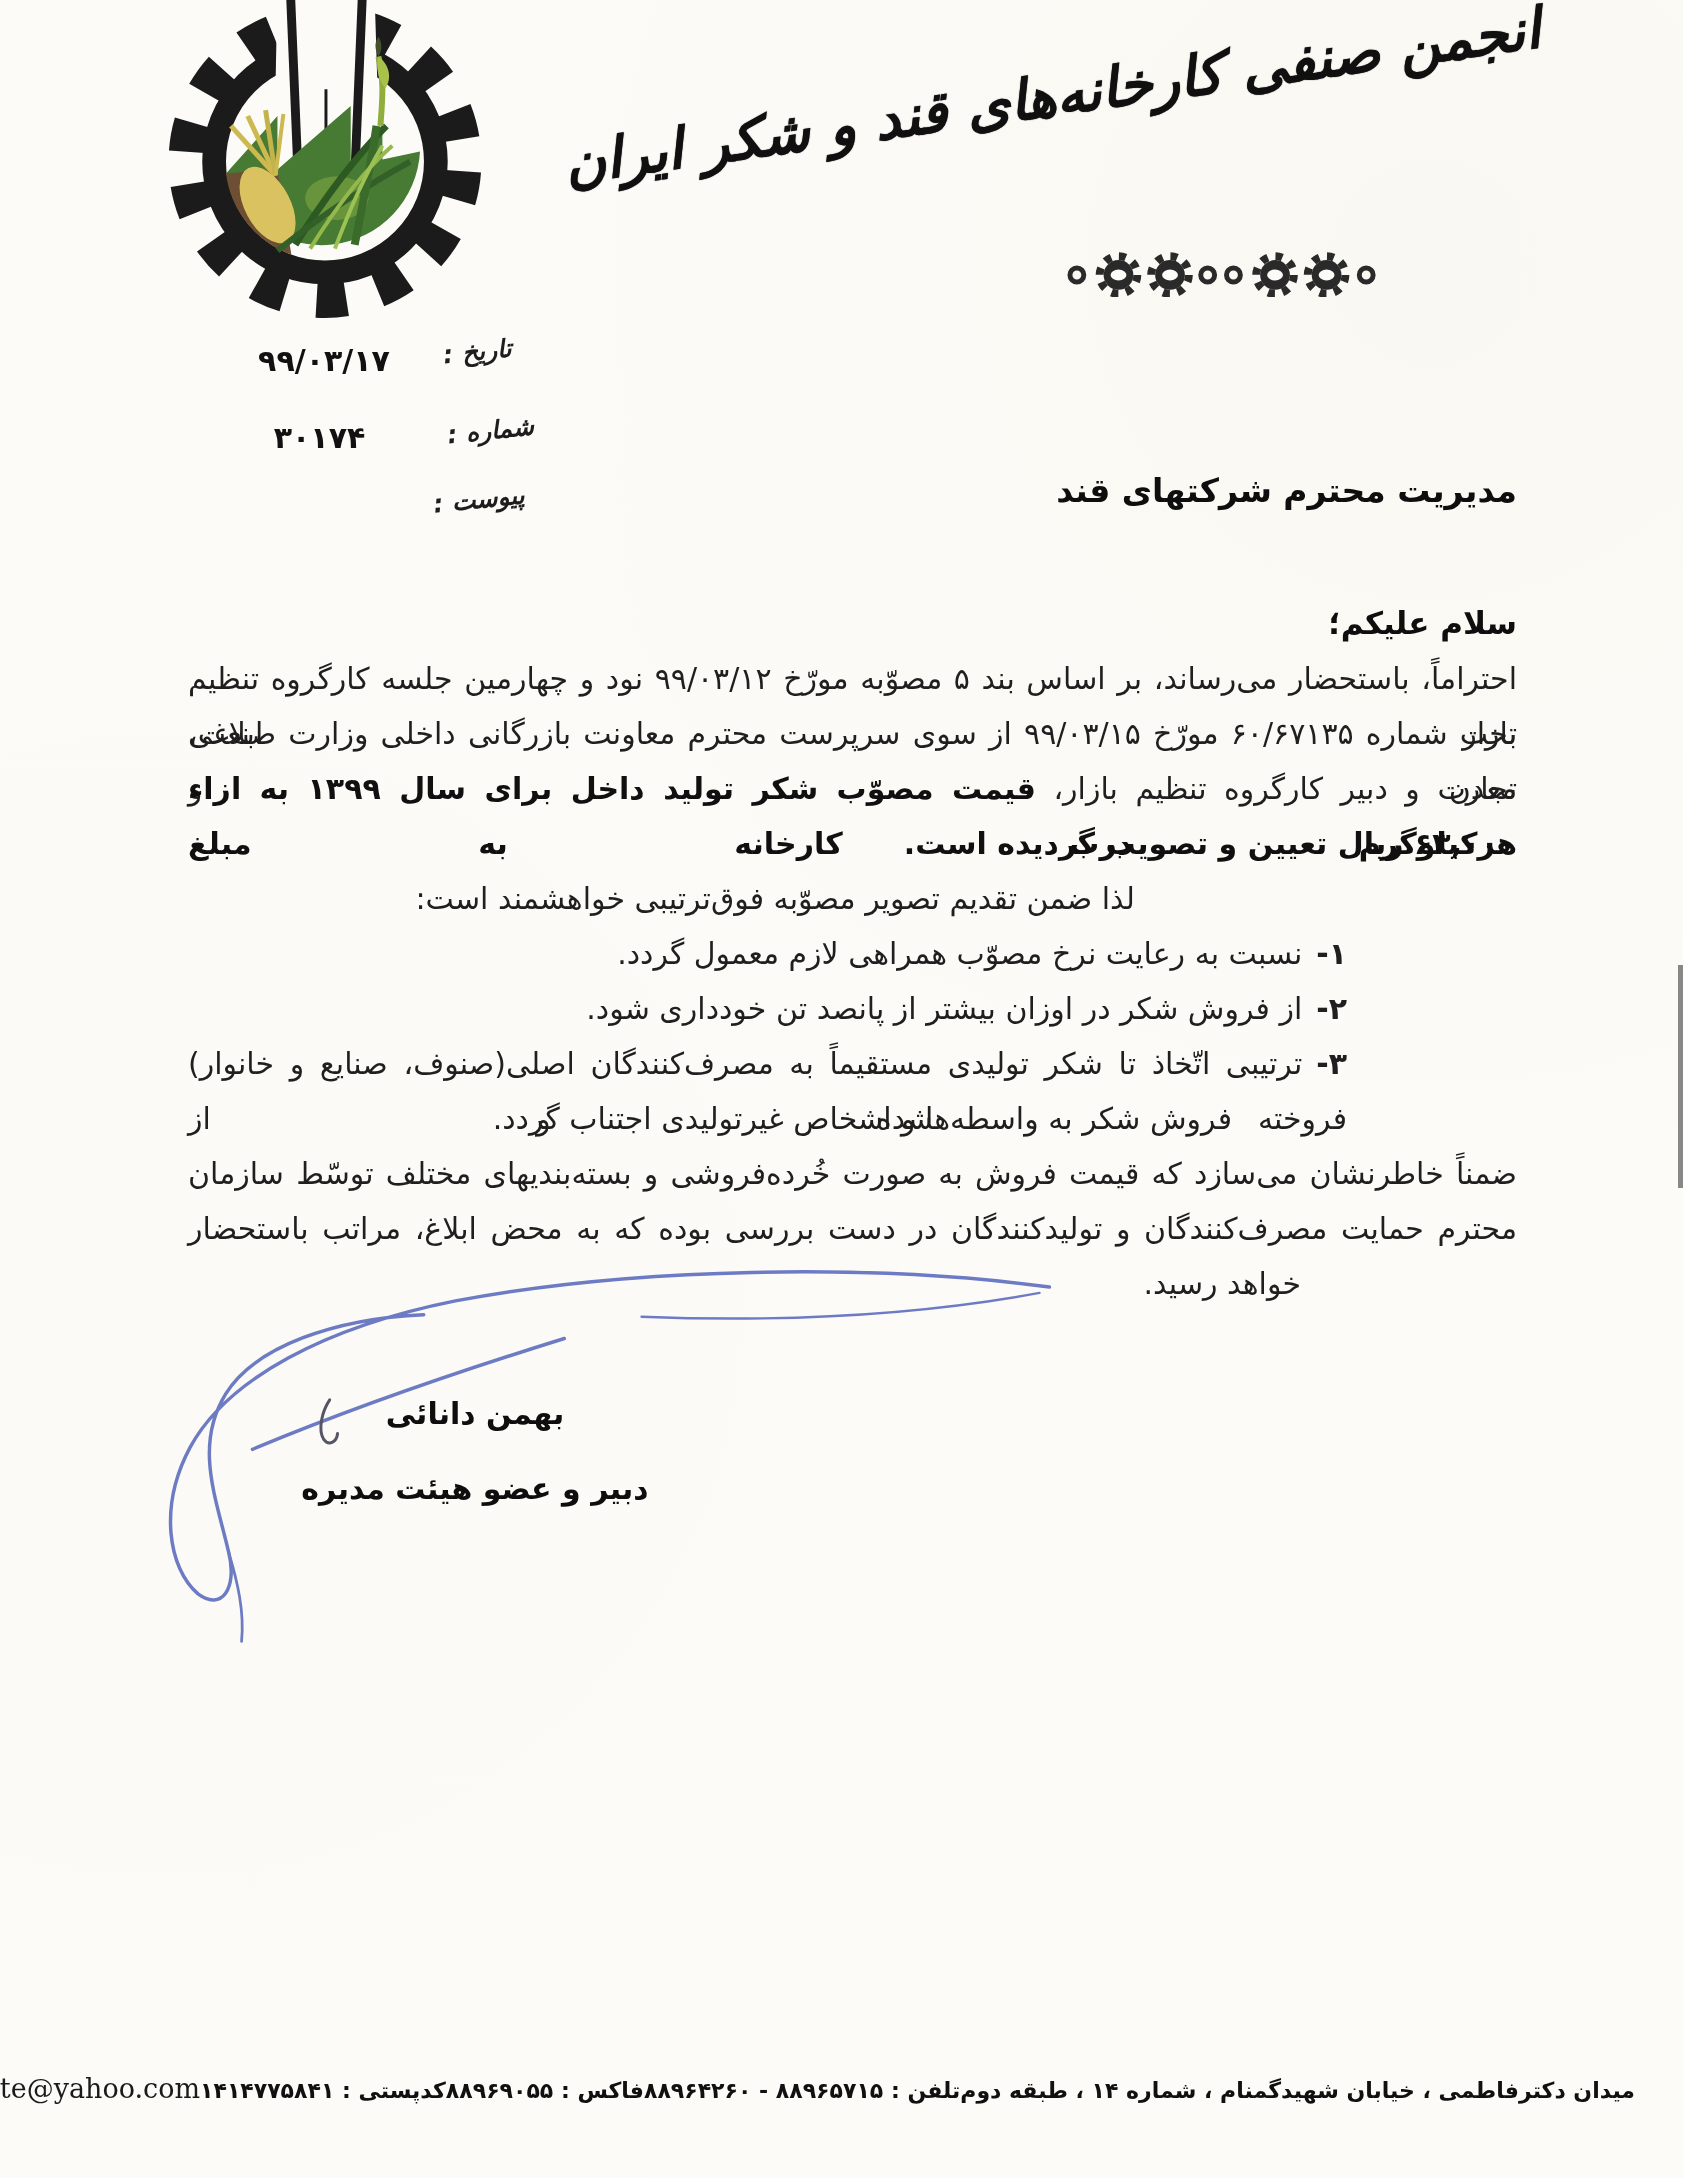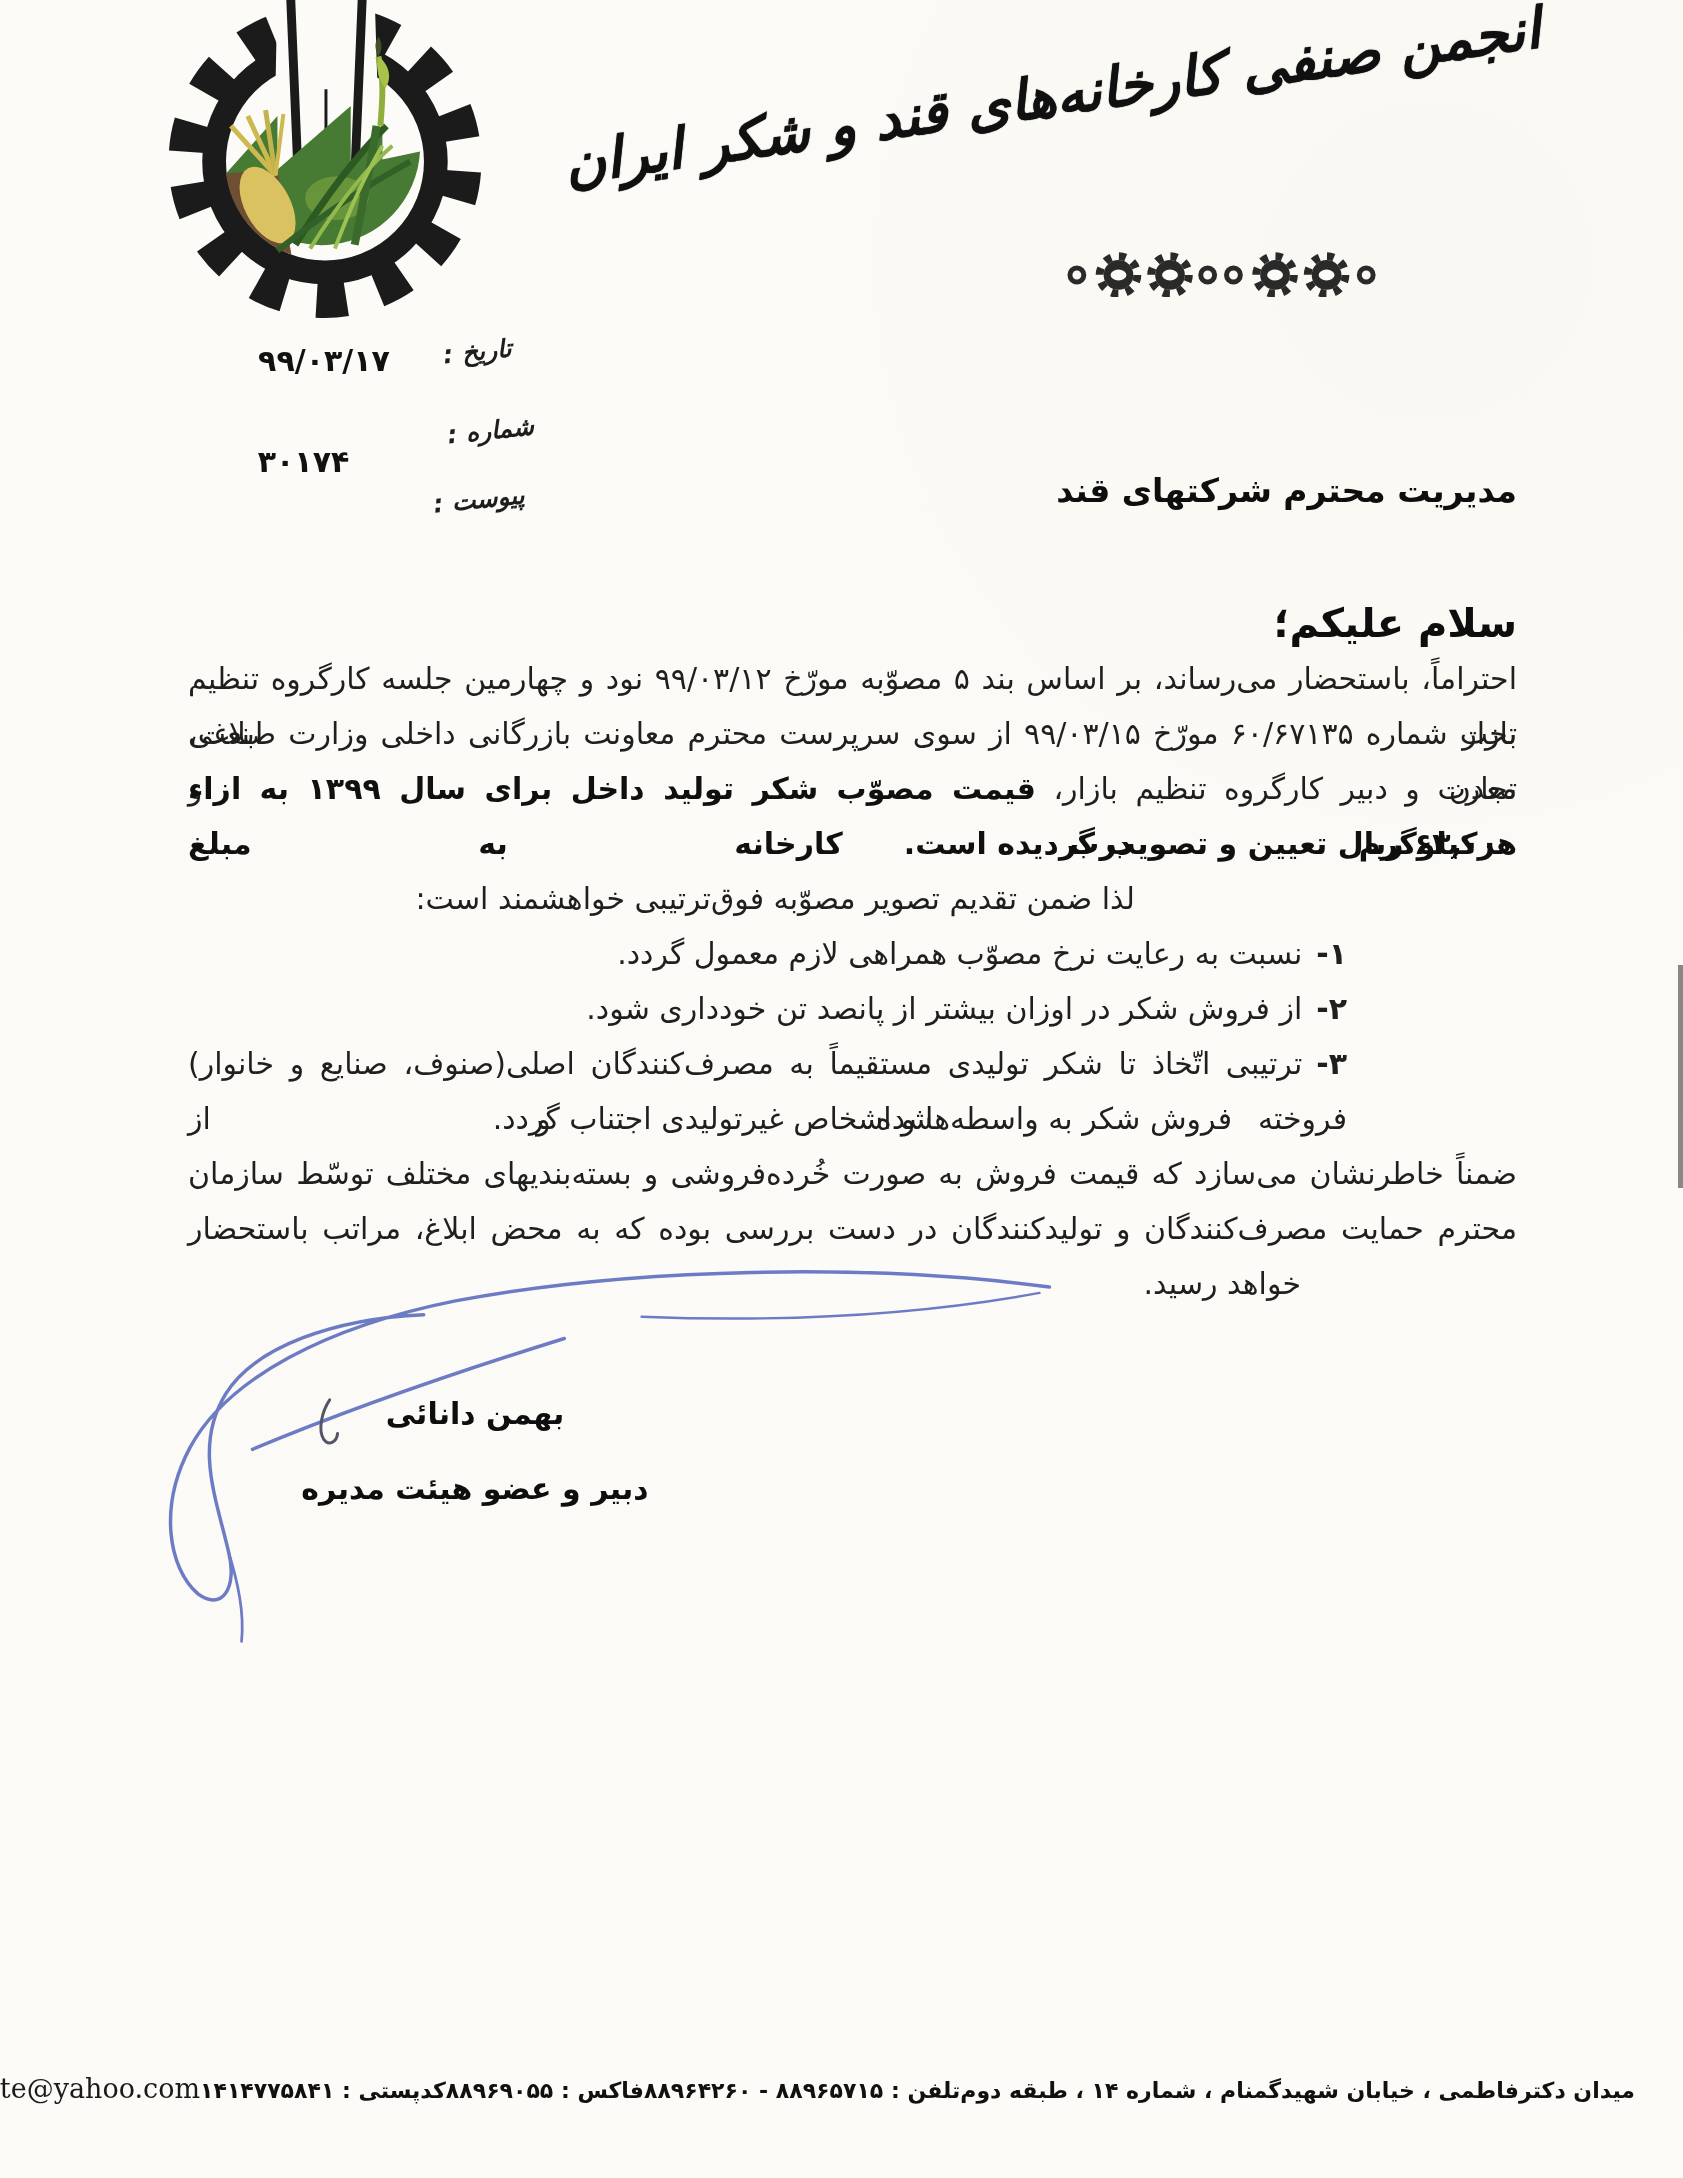--- a/index.html
+++ b/index.html
@@ -30,28 +30,28 @@
     color:#1d1d1d;transform:rotate(-6deg);white-space:nowrap;
   }
   .lbl-date{left:443px;top:337px;}
   .lbl-number{left:447px;top:416px;}
   .lbl-attachment{left:433px;top:485px;}
   .meta-value{
     position:absolute;font-size:30px;font-weight:bold;color:#111;
     direction:ltr;text-align:center;white-space:nowrap;
   }
   .val-date{left:220px;top:343px;width:208px;}
-  .val-number{left:222px;top:420px;width:163px;margin-top:24px;}
+  .val-number{left:238px;top:420px;width:163px;}
   
   .addressee{position:absolute;top:471px;right:166px;font-size:33px;font-weight:bold;color:#0e0e0e;}
   .body-block{position:absolute;top:596px;right:166px;left:188px;font-size:30px;color:#1f1f1f;}
   .line{height:55px;line-height:55px;text-align:right;white-space:nowrap;}
   .just{text-align:justify;text-align-last:justify;white-space:normal;}
   .bold{font-weight:bold;color:#101010;}
-  .salutation{font-size:40px;font-weight:bold;color:#0e0e0e;}
+  .salutation{font-size:31px;font-weight:bold;color:#0e0e0e;}
   .lead-line{margin-right:382px;}
   .list-line{margin-right:170px;}
   .list-cont{margin-right:285px;}
   .last-line{margin-right:216px;}
   .item-num{font-weight:bold;margin-left:14px;}
   
   .sig-svg{position:absolute;left:0;top:0;width:1683px;height:2178px;pointer-events:none;}
   .sig-block{
     position:absolute;top:1376px;left:262px;width:426px;
     text-align:center;font-size:30px;font-weight:bold;color:#0e0e0e;line-height:75px;

